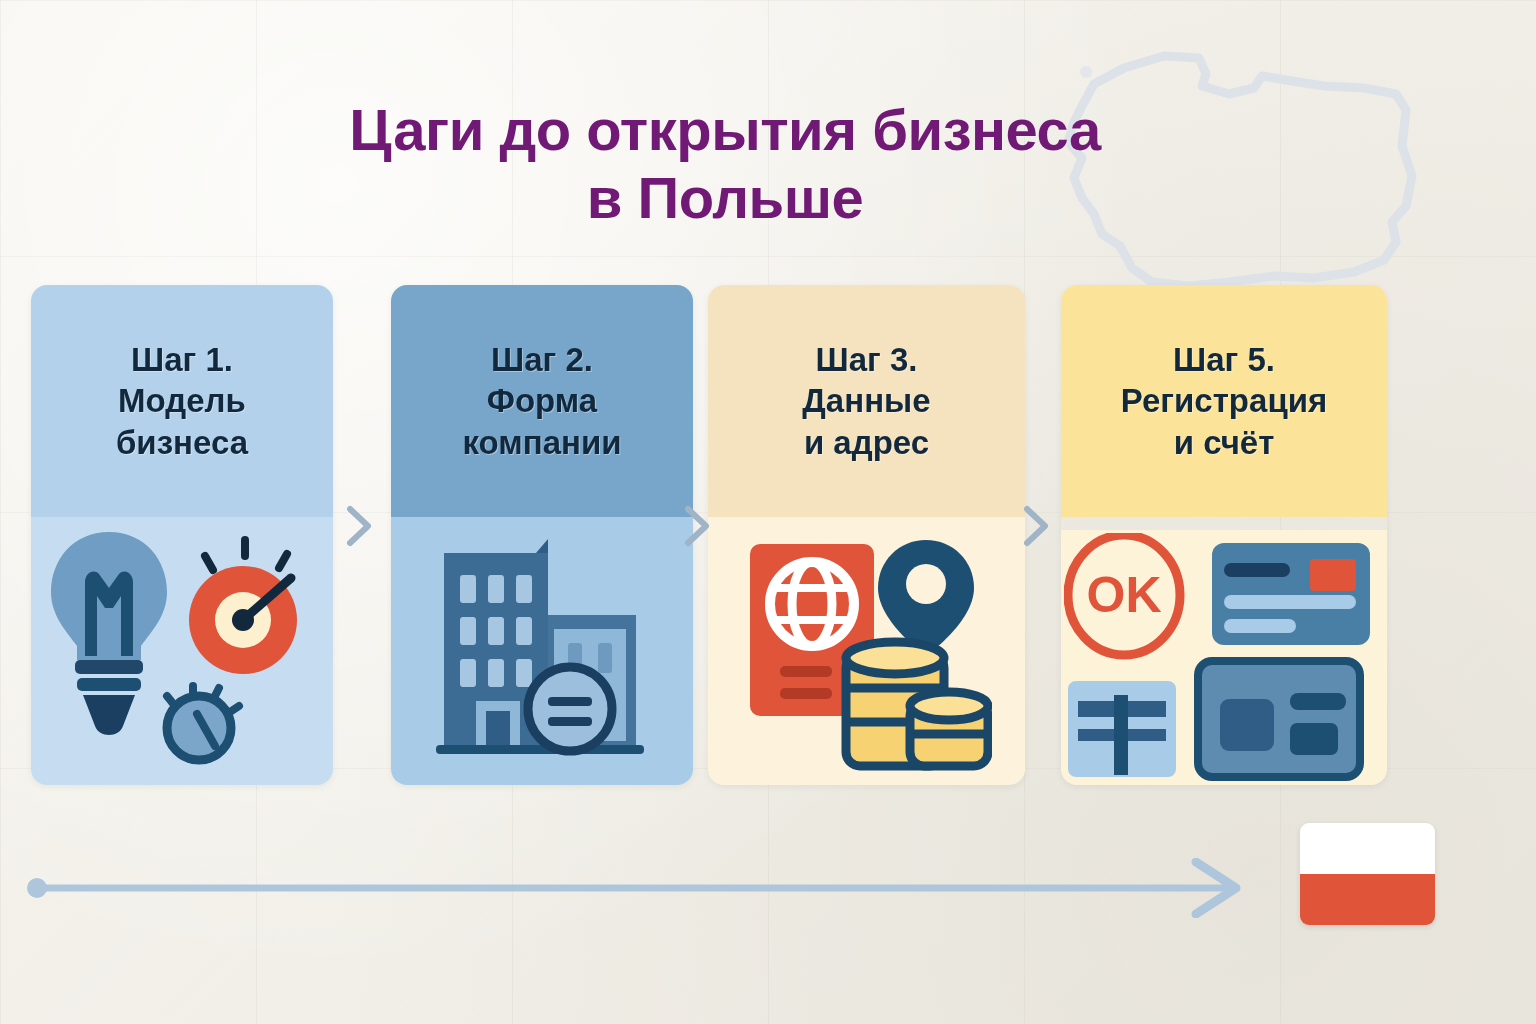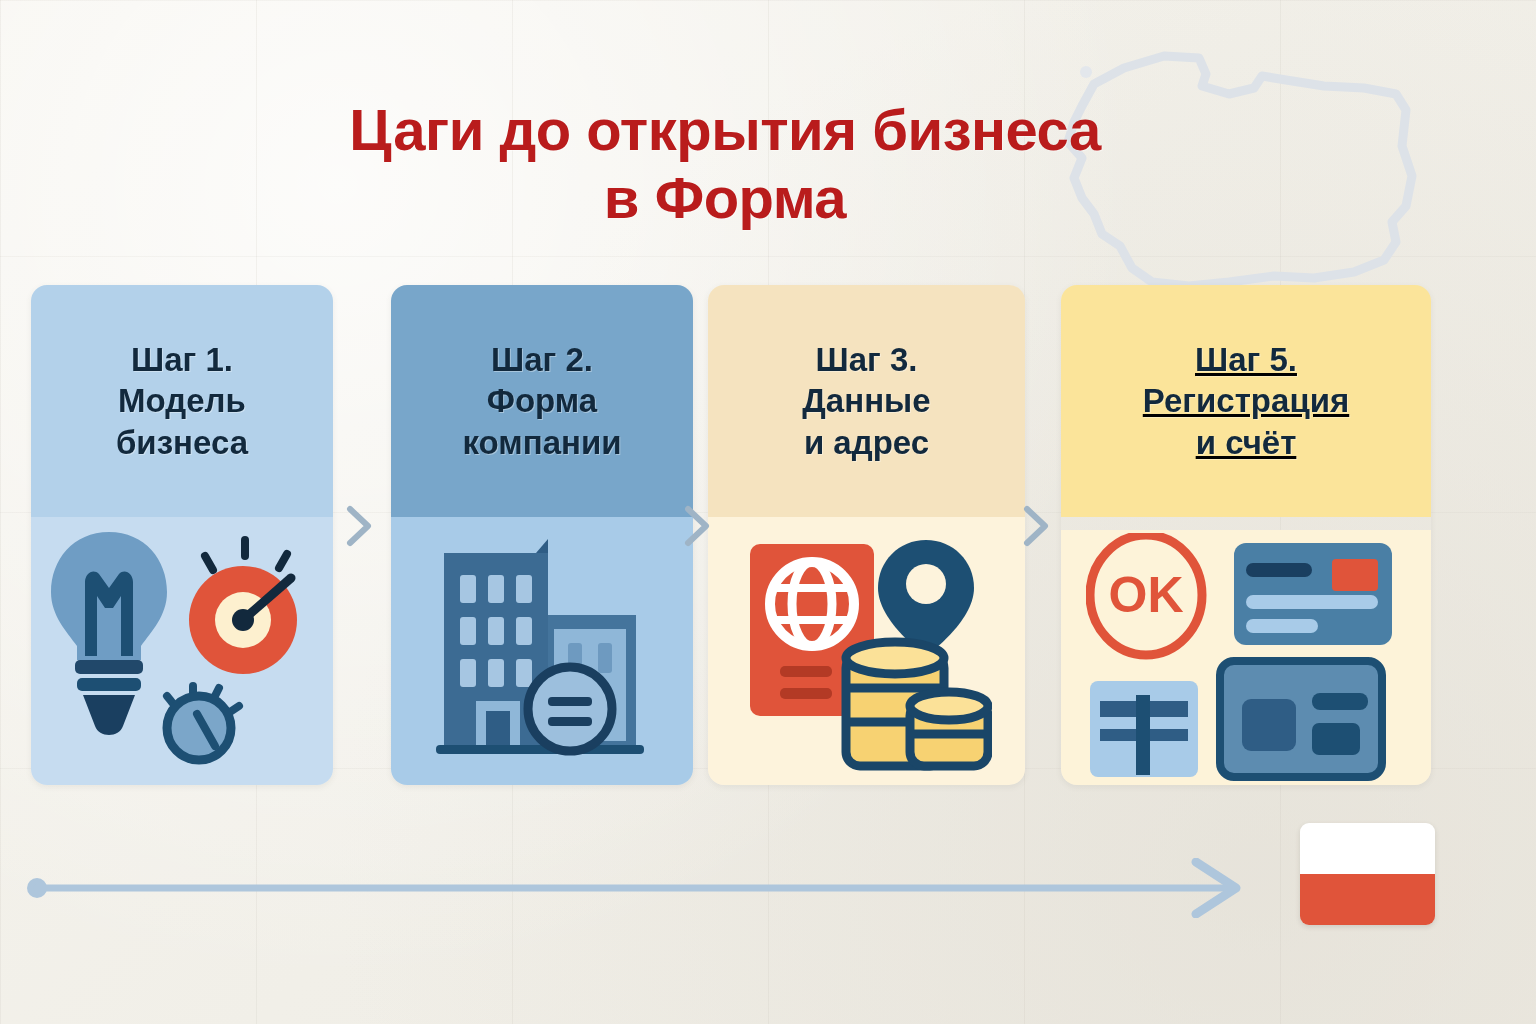--- a/index.html
+++ b/index.html
@@ -52,21 +52,21 @@
     left: 0;
     width: 1450px;
     text-align: center;
     z-index: 4;
   }
   .title-line {
     display: block;
     font-size: 58px;
     font-weight: 700;
     line-height: 1.18;
-    color: #b91c1c;
+    color: #701a75;
     letter-spacing: -0.5px;
     text-shadow: 1px 1px 0 rgba(255,255,255,0.45);
   }
 
   
   .cards-row {
     position: absolute;
     top: 285px;
     left: 0;
     width: 1536px;
@@ -145,21 +145,21 @@
 <div class="bg-texture"></div>
 <div class="bg-grid"></div>
 
 <svg class="map-outline" viewBox="0 0 430 250">
   <path d="M58 60 L70 38 L100 22 L140 10 L175 12 L182 28 L178 40 L205 48 L230 42 L238 30 L262 34 L300 40 L340 42 L372 48 L382 64 L378 100 L388 130 L382 160 L368 176 L372 196 L360 214 L330 226 L290 232 L250 230 L205 236 L165 240 L128 236 L108 222 L96 200 L78 188 L70 168 L58 152 L50 132 L58 112 L44 96 L50 76 Z" fill="none" stroke="#dde2e8" stroke-width="9" stroke-linejoin="round" stroke-linecap="round"></path>
   <circle cx="62" cy="26" r="6" fill="#e3e7ec"></circle>
 </svg>
 
 <div class="title-block">
   <span class="title-line">Цаги до открытия бизнеса</span>
-  <span class="title-line">в Форма</span>
+  <span class="title-line">в Польше</span>
 </div>
 
 <div class="cards-row">
 
   <div class="card" style="left:31px; width:302px;">
     <div class="card-header" style="background:#b3d1ea;">
       <div class="card-title">Шаг 1.
 Модель
 бизнеса</div>
     </div>
@@ -272,21 +272,21 @@
           <line x1="104" y1="196" x2="202" y2="196"></line>
           <ellipse cx="153" cy="132" rx="49" ry="16" fill="#fbe198"></ellipse>
           <rect x="168" y="176" width="78" height="64" rx="14" fill="#f7d272"></rect>
           <line x1="168" y1="208" x2="246" y2="208"></line>
           <ellipse cx="207" cy="180" rx="39" ry="14" fill="#fbe198"></ellipse>
         </g>
       </svg>
     </div>
   </div>
 
-  <div class="card" style="left:1061px; width:370px;text-decoration:underline;">
+  <div class="card" style="left:1061px; width:326px;">
     <div class="card-header" style="background:#fbe49a;">
       <div class="card-title">Шаг 5.
 Регистрация
 и счёт</div>
     </div>
     <div class="card-body" style="background:#fdf3d9;margin-top:13px;">
       <svg class="card-icons" width="320" height="250" viewBox="0 0 320 250">
 
         <g>
           <ellipse cx="60" cy="62" rx="56" ry="60" fill="none" stroke="#e0543a" stroke-width="9"></ellipse>

